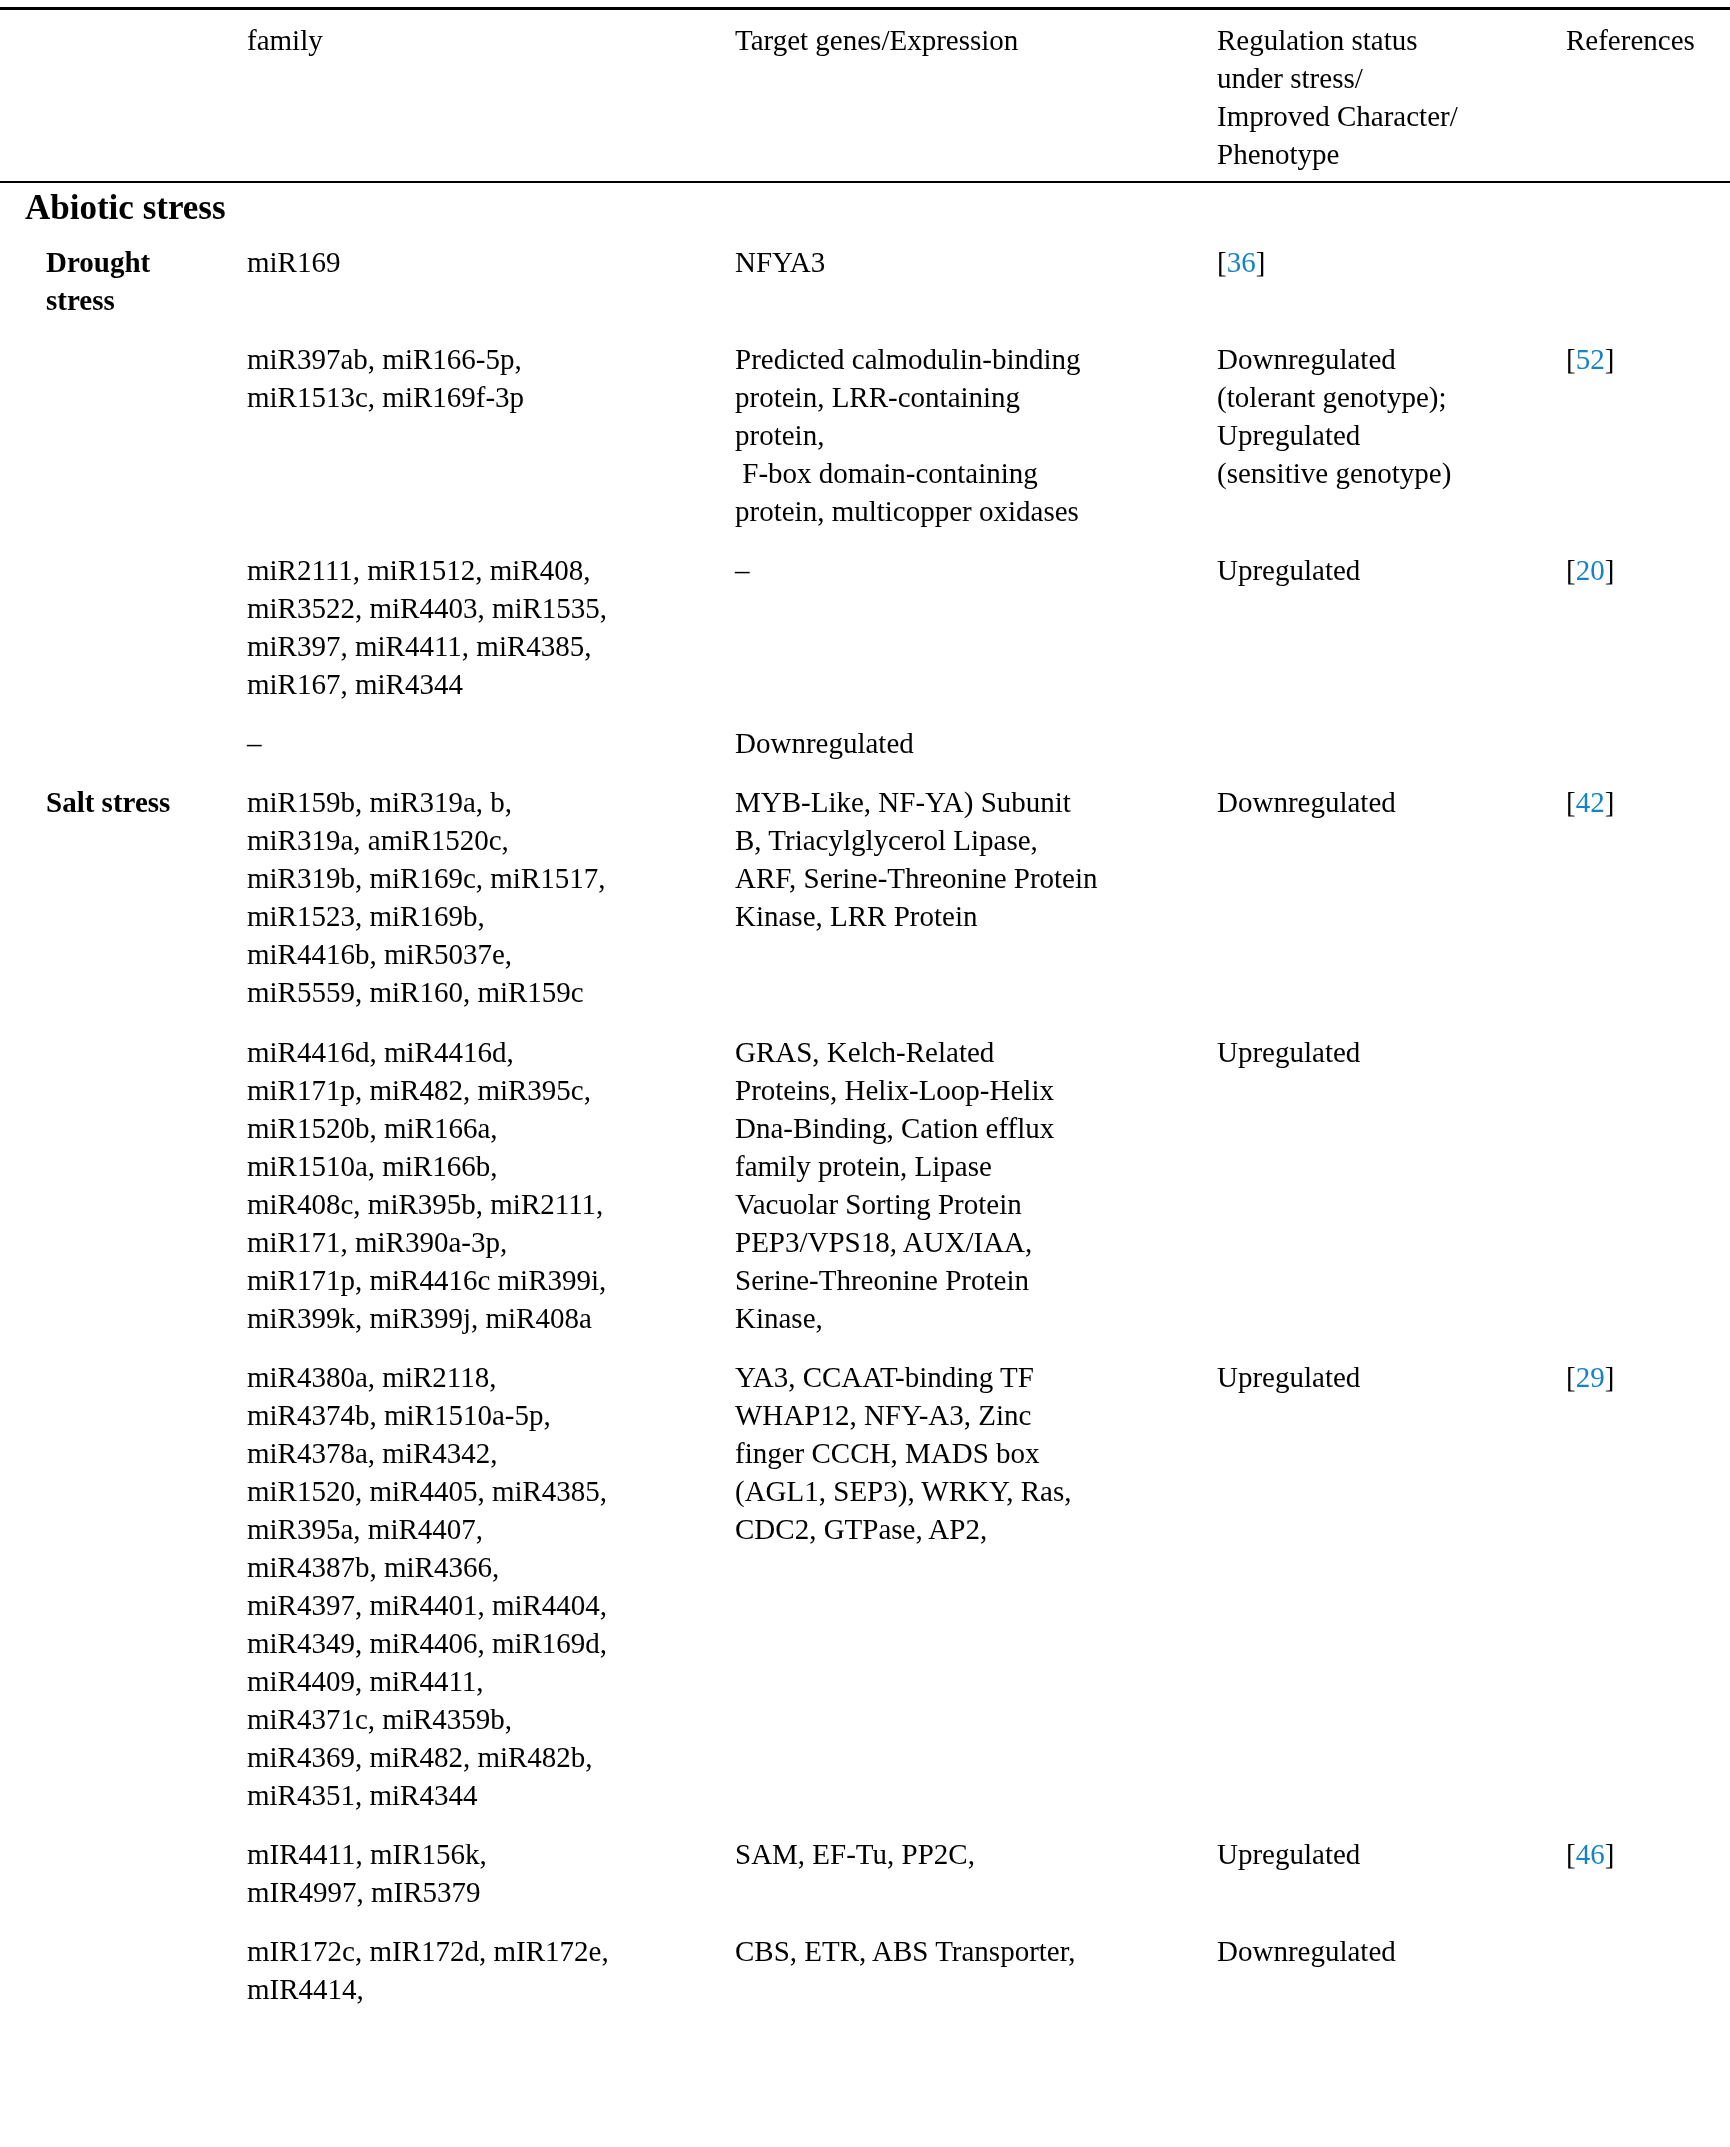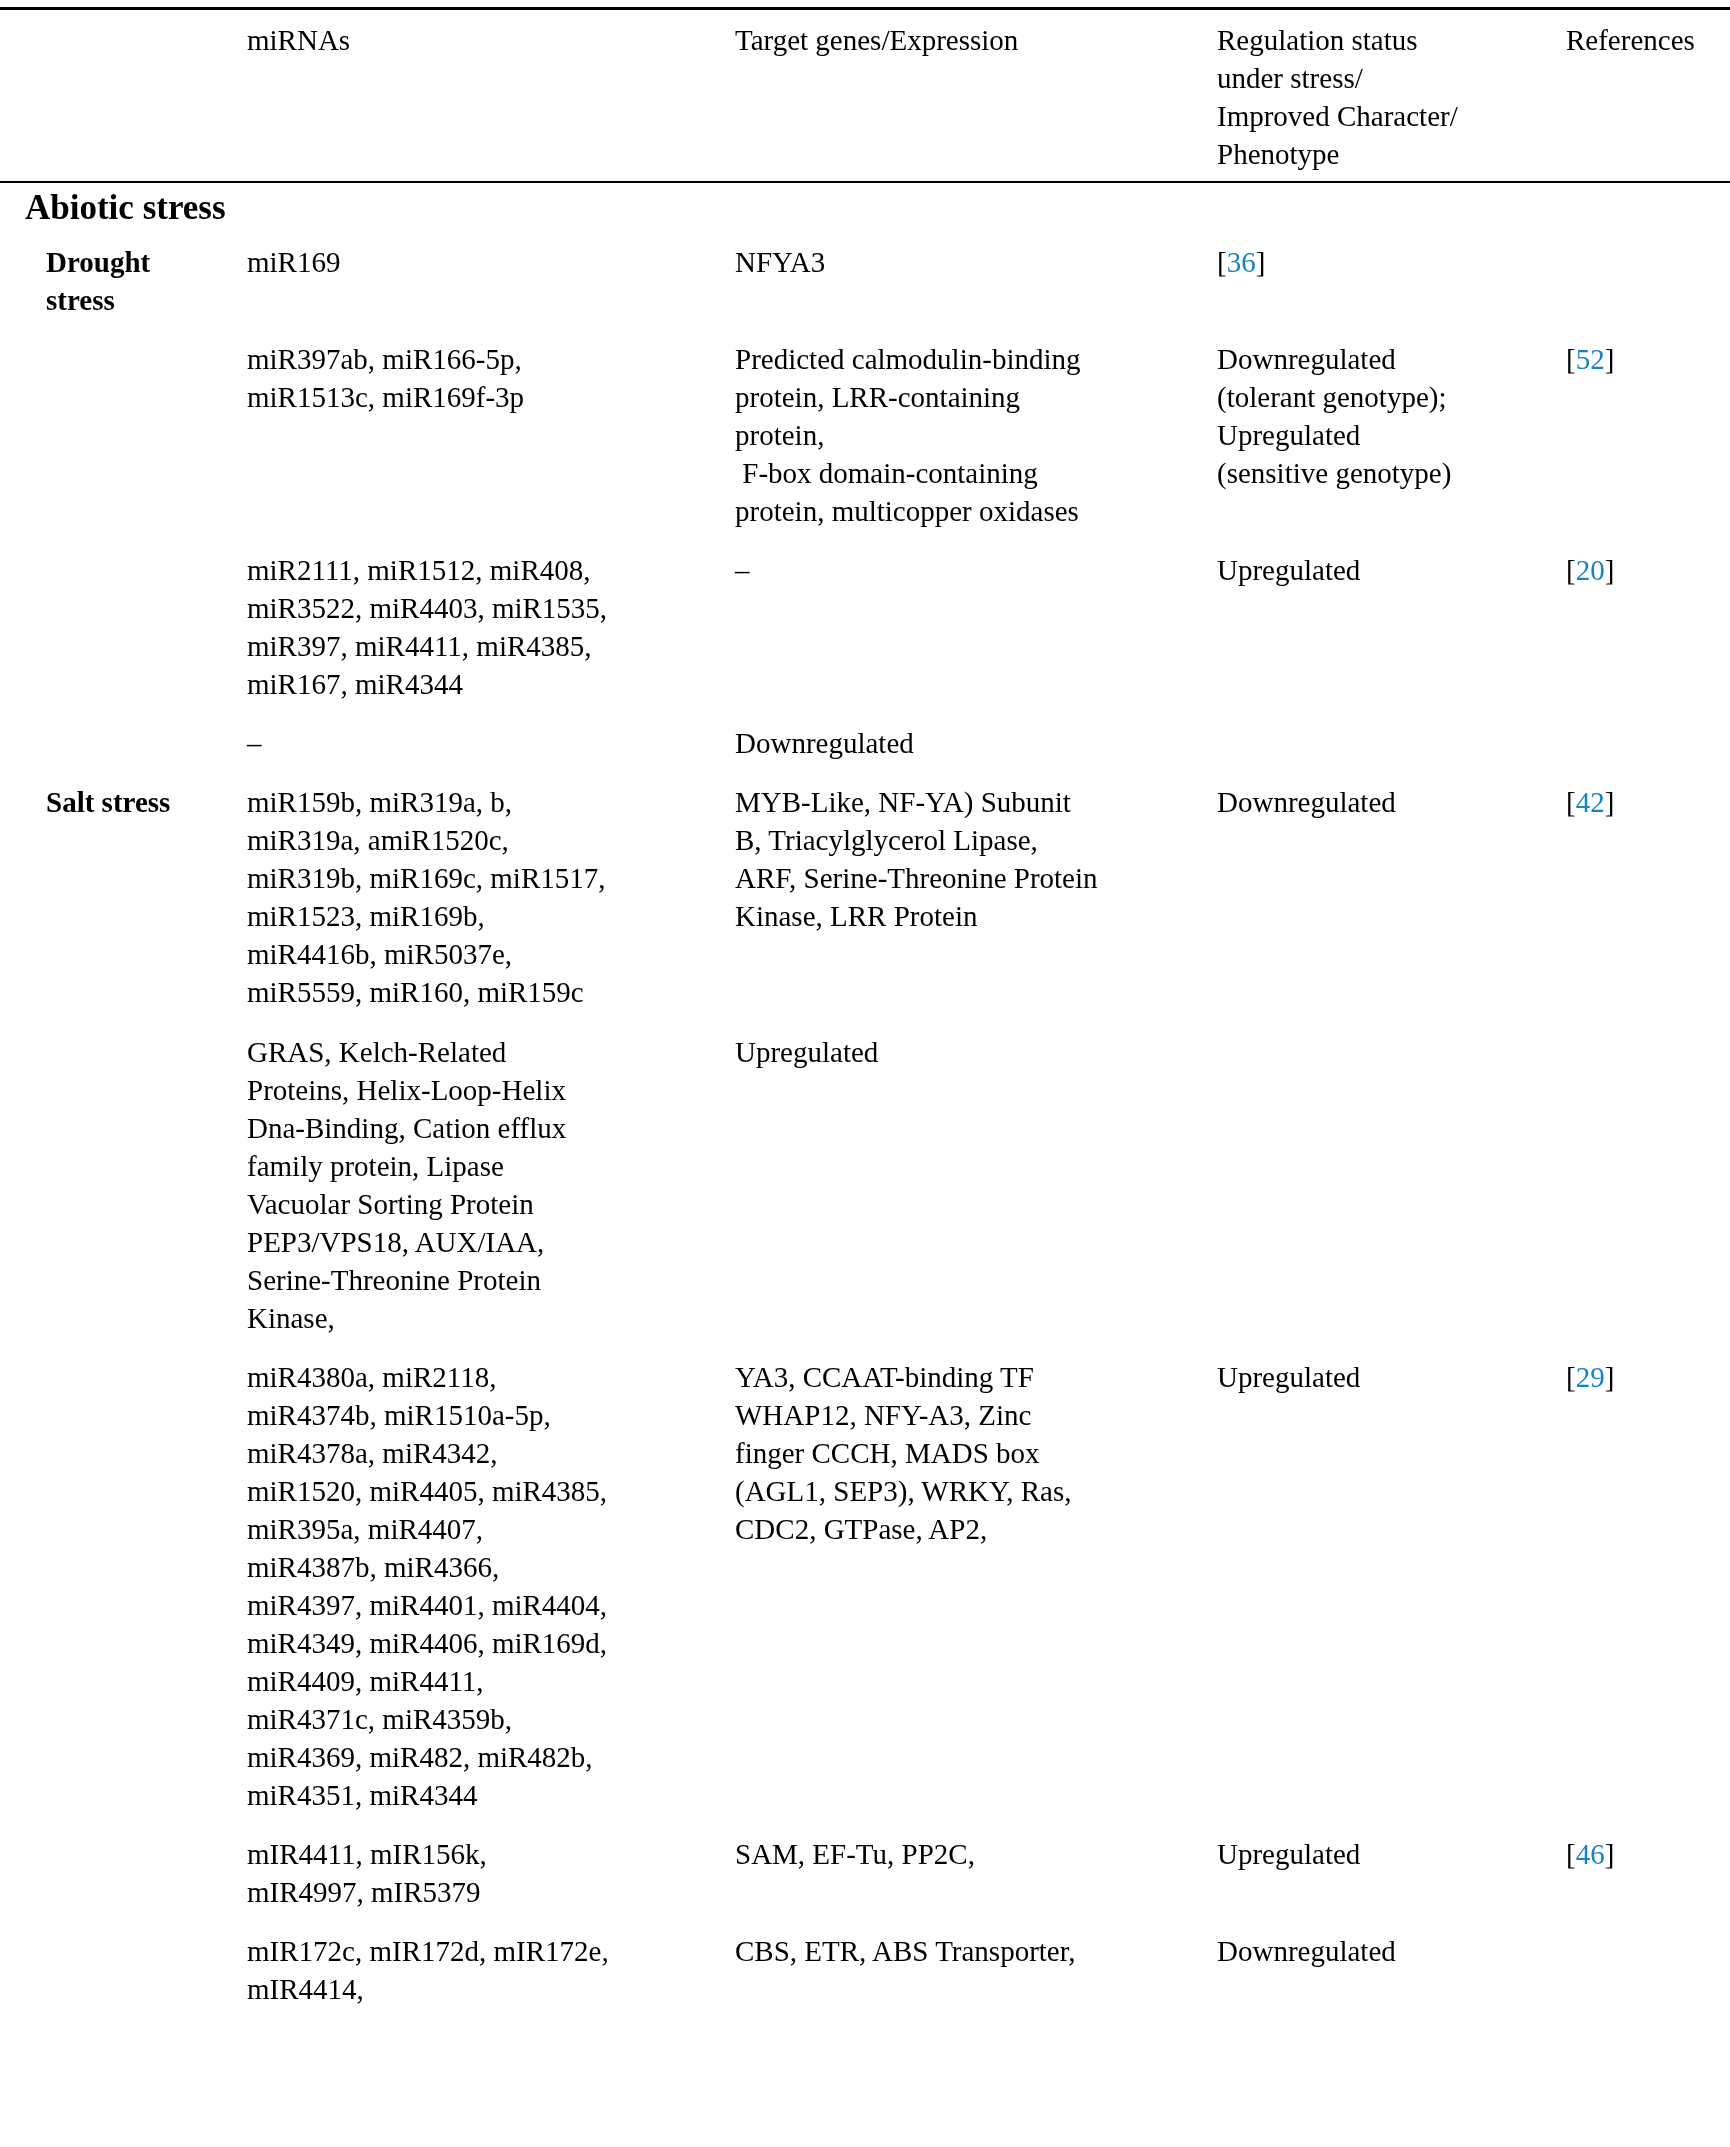--- a/index.html
+++ b/index.html
@@ -50,21 +50,21 @@
 </style>
 </head>
 <body>
 
 <div class="page">
 
   <div class="rule thick"></div>
 
   <div class="grid header-row">
     <div class="cell"></div>
-    <div class="cell">miRNAs</div>
+    <div class="cell">family</div>
     <div class="cell">Target genes/Expression</div>
     <div class="cell">Regulation status
 under stress/
 Improved Character/
 Phenotype</div>
     <div class="cell">References</div>
   </div>
 
   <div class="rule"></div>
 
@@ -123,20 +123,28 @@
     <div class="cell">MYB-Like, NF-YA) Subunit
 B, Triacylglycerol Lipase,
 ARF, Serine-Threonine Protein
 Kinase, LRR Protein</div>
     <div class="cell">Downregulated</div>
     <div class="cell ref-cell"><span><span>[</span><a class="ref-link">42</a><span>]</span></span></div>
   </div>
 
   <div class="grid">
     <div class="cell label-cell"></div>
+    <div class="cell">miR4416d, miR4416d,
+miR171p, miR482, miR395c,
+miR1520b, miR166a,
+miR1510a, miR166b,
+miR408c, miR395b, miR2111,
+miR171, miR390a-3p,
+miR171p, miR4416c miR399i,
+miR399k, miR399j, miR408a</div>
     <div class="cell">GRAS, Kelch-Related
 Proteins, Helix-Loop-Helix
 Dna-Binding, Cation efflux
 family protein, Lipase
 Vacuolar Sorting Protein
 PEP3/VPS18, AUX/IAA,
 Serine-Threonine Protein
 Kinase,</div>
     <div class="cell">Upregulated</div>
     <div class="cell ref-cell"></div>

